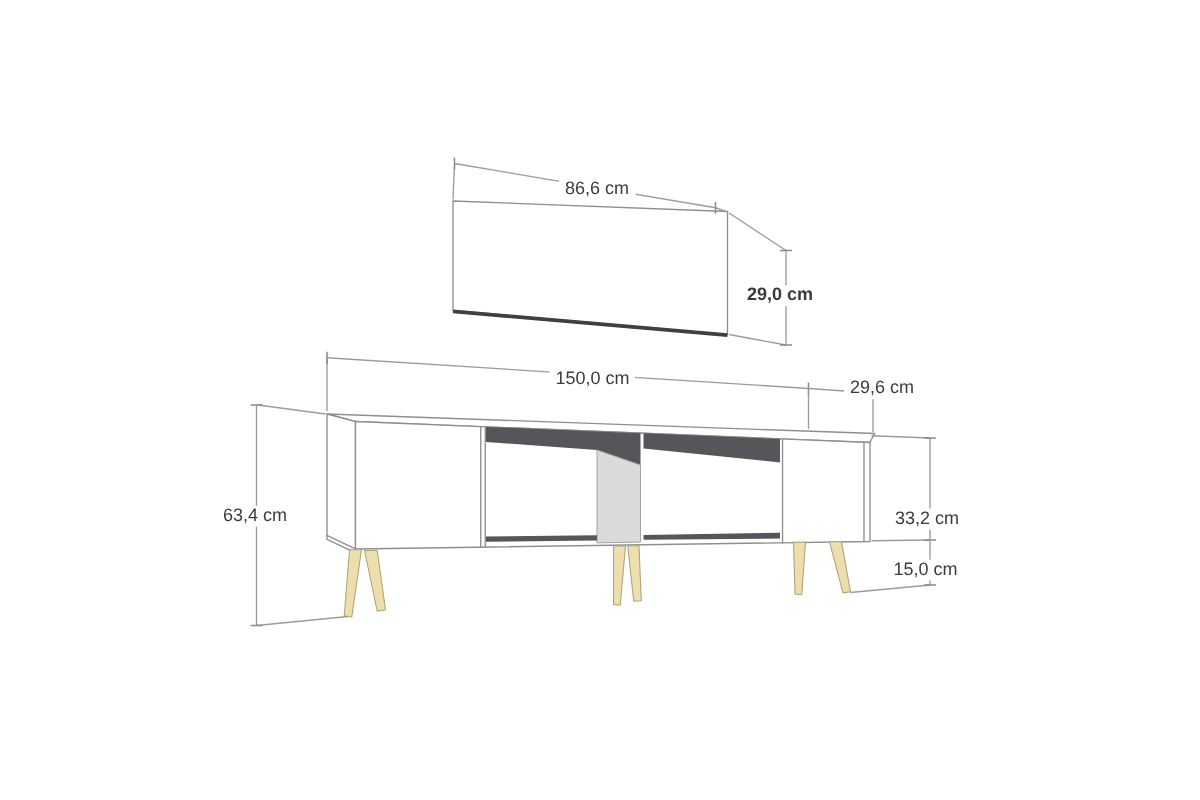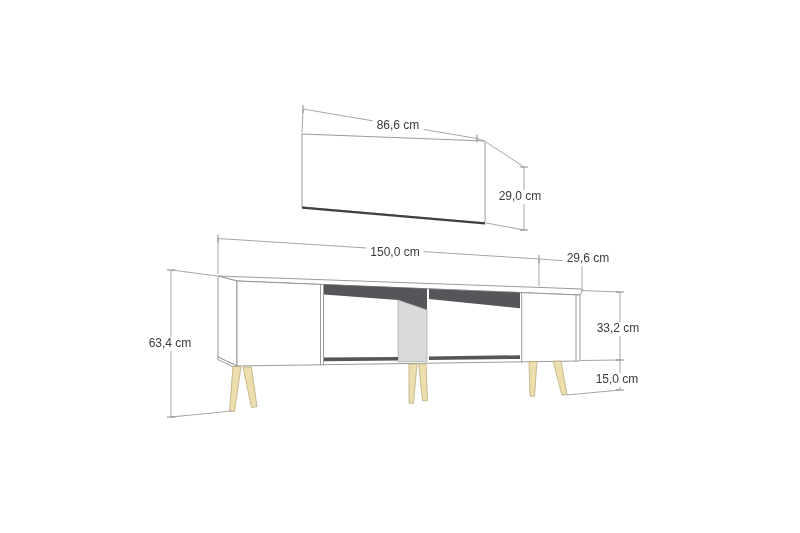--- a/index.html
+++ b/index.html
@@ -155,25 +155,25 @@
 
     <g>
       <line class="dimline" x1="620" y1="360" x2="620" y2="390"></line>
       <line class="dimline" x1="567" y1="395" x2="620" y2="390"></line>
       <line class="tick" x1="616" y1="390" x2="624" y2="390"></line>
     </g>
   </svg>
 
   <div class="dim-label" style="left:398px; top:126px;">86,6 cm</div>
 
-  <div class="dim-label" style="left:520px; top:197px;">29,0 cm</div>
+  <div class="dim-label" style="left:520px; top:197px;font-weight:bold;">29,0 cm</div>
 
   <div class="dim-label" style="left:395px; top:253px;text-align:center;">150,0 cm</div>
 
   <div class="dim-label" style="left:556px; top:259px;margin-left:32px;">29,6 cm</div>
 
   <div class="dim-label" style="left:170px; top:344px;">63,4 cm</div>
 
-  <div class="dim-label" style="left:618px; top:329px;">33,2 cm</div>
+  <div class="dim-label" style="left:618px; top:346px;">33,2 cm</div>
 
   <div class="dim-label" style="left:617px; top:380px;">15,0 cm</div>
 
 </div>
 
 </body></html>

